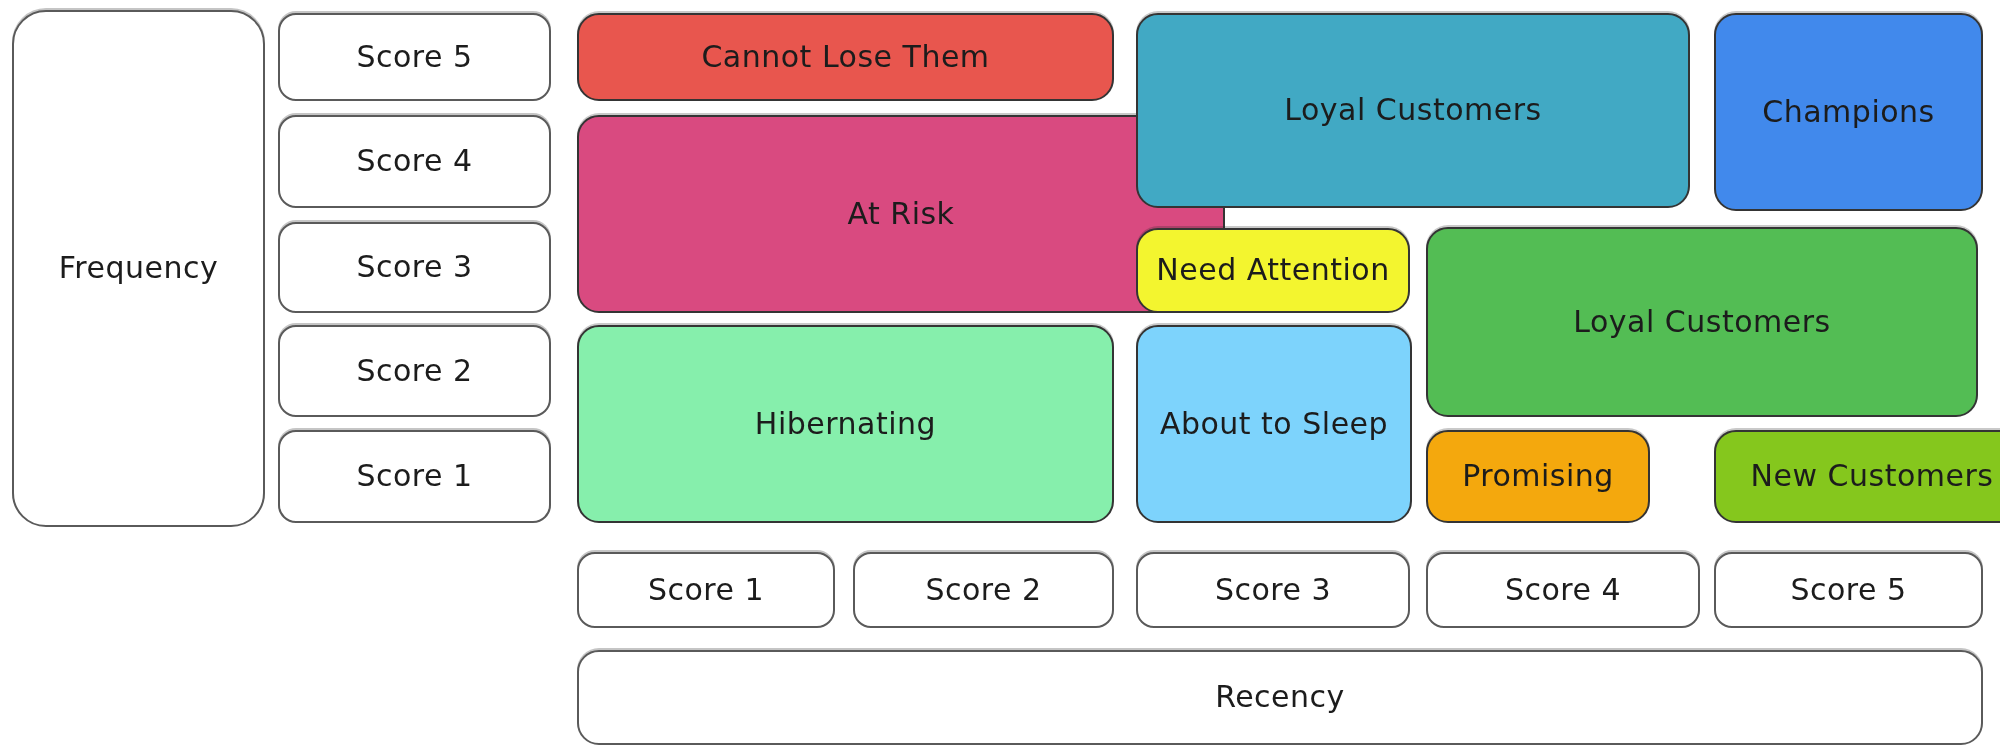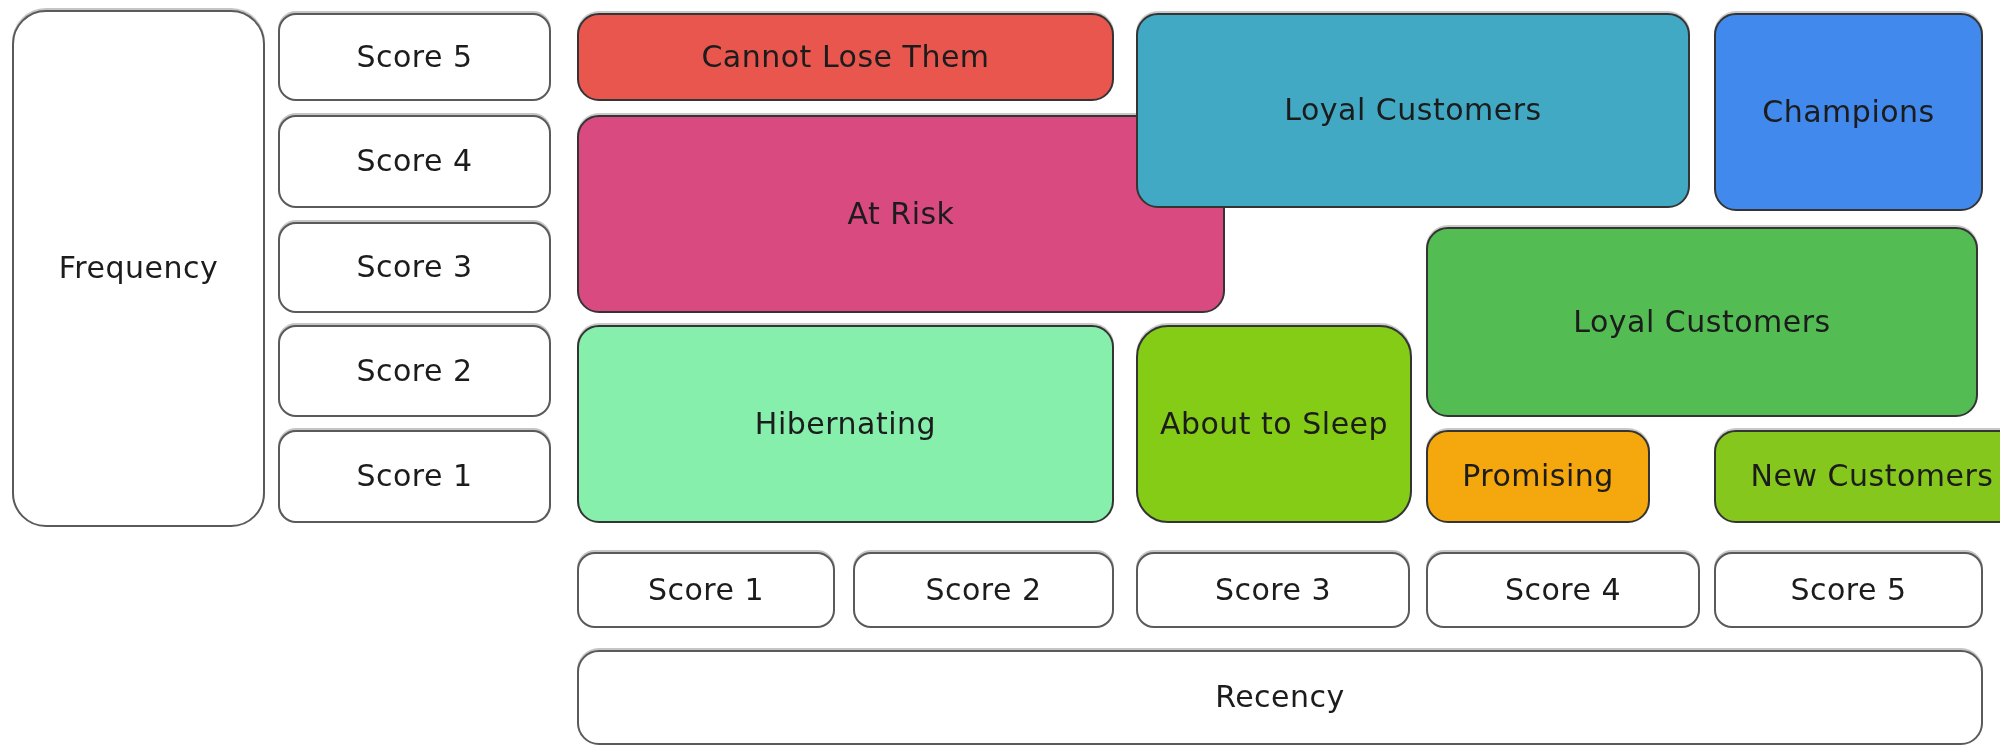--- a/index.html
+++ b/index.html
@@ -57,21 +57,22 @@
   <div class="box white pos-fs4">Score 4</div>
   <div class="box white pos-fs3">Score 3</div>
   <div class="box white pos-fs2">Score 2</div>
   <div class="box white pos-fs1">Score 1</div>
 
   <div class="box seg pos-cannot-lose" style="background: rgb(232, 86, 78);">Cannot Lose Them</div>
   <div class="box seg pos-at-risk" style="background: rgb(217, 74, 128);">At Risk</div>
   <div class="box seg pos-hibernating" style="background: #86efac;">Hibernating</div>
   <div class="box seg pos-loyal-top" style="background: rgb(65, 169, 196);">Loyal Customers</div>
   <div class="box seg pos-champions" style="background: rgb(65, 137, 236);">Champions</div>
-  <div class="box seg pos-about-to-sleep" style="background: #84cc16; border-radius: 32px;">About to Sleep</div>
+  <div class="box seg pos-need-attention" style="background: rgb(243, 245, 47);">Need Attention</div>
+  <div class="box seg pos-about-to-sleep" style="background: #7dd3fc;">About to Sleep</div>
   <div class="box seg pos-loyal-mid" style="background: rgb(83, 189, 84);">Loyal Customers</div>
   <div class="box seg pos-promising" style="background: rgb(244, 168, 13);">Promising</div>
   <div class="box seg pos-new-customers" style="background: rgb(133, 199, 29);">New Customers</div>
 
   <div class="box white pos-rs1">Score 1</div>
   <div class="box white pos-rs2">Score 2</div>
   <div class="box white pos-rs3">Score 3</div>
   <div class="box white pos-rs4">Score 4</div>
   <div class="box white pos-rs5">Score 5</div>
 

